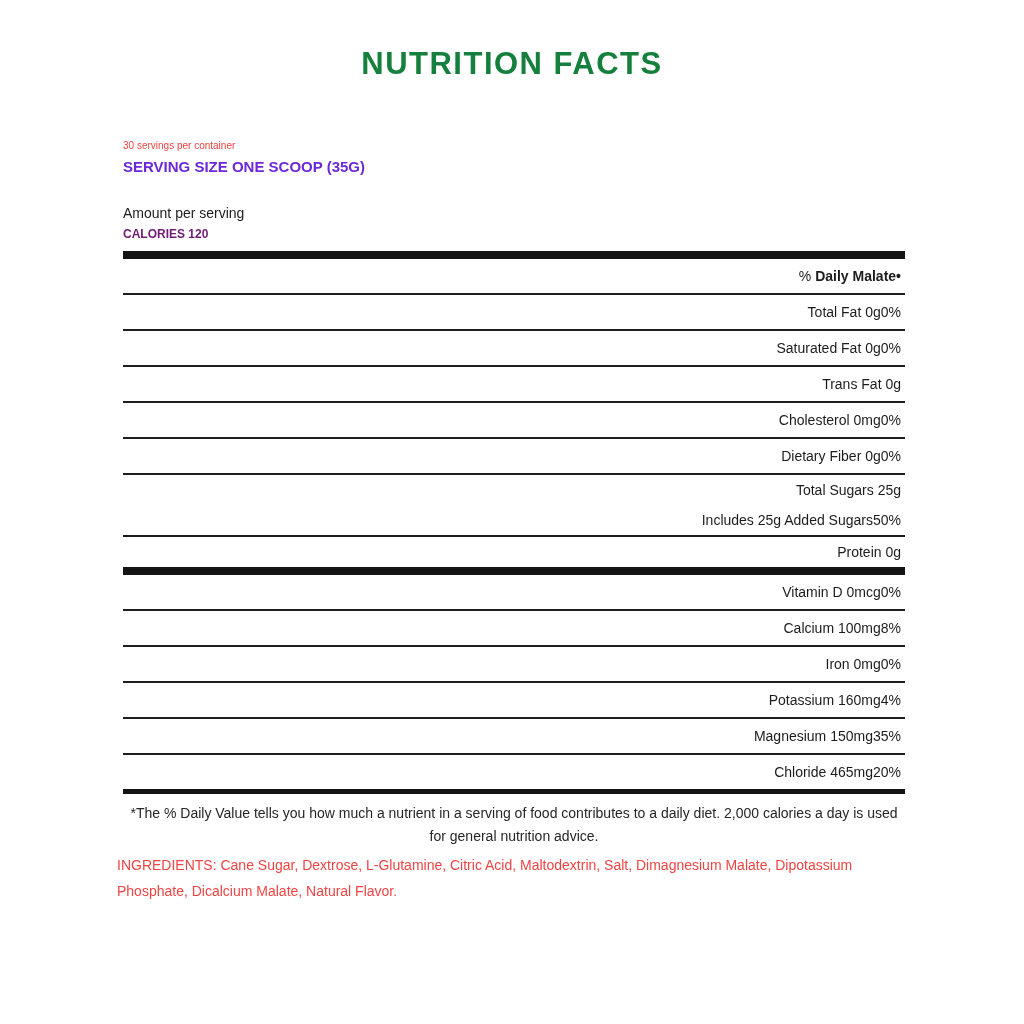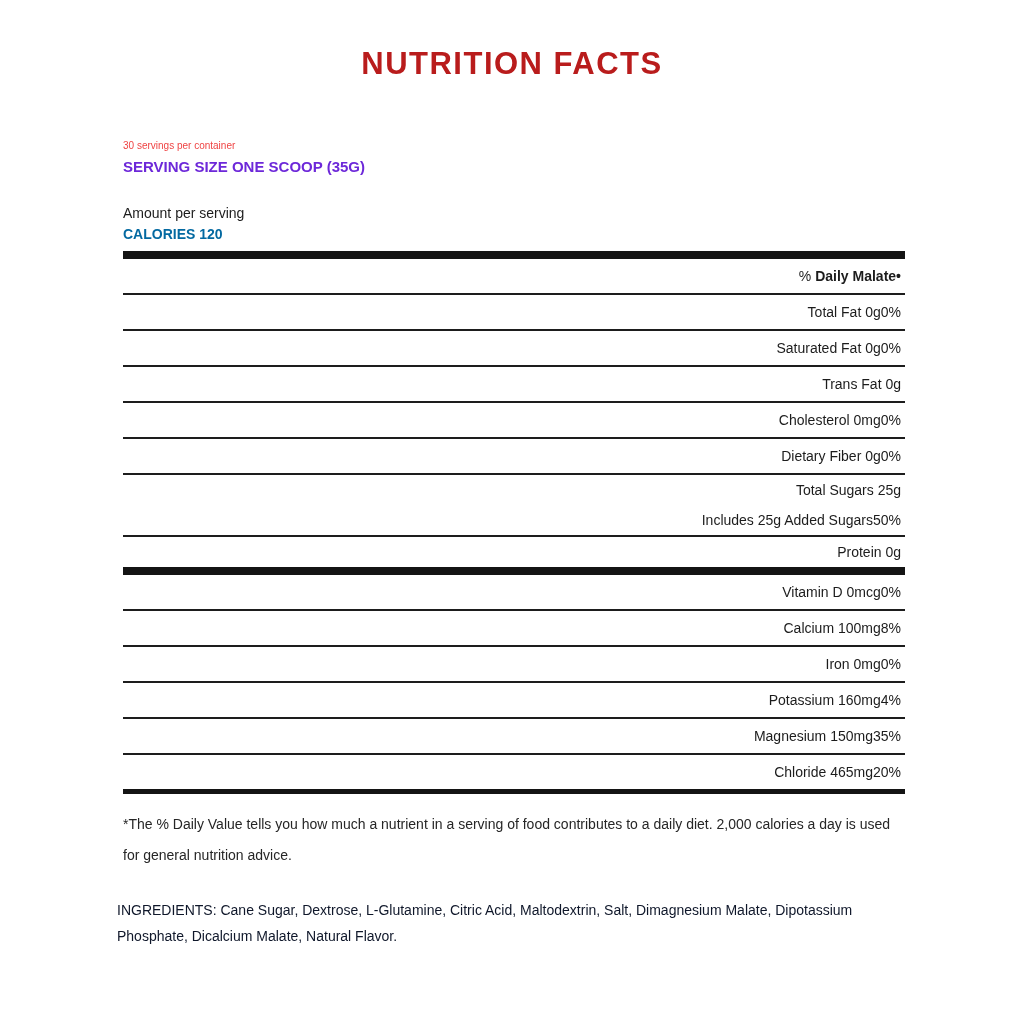--- a/index.html
+++ b/index.html
@@ -18,21 +18,21 @@
   }
   .nf-title {
     position: absolute;
     top: 46px;
     left: 0;
     width: 100%;
     text-align: center;
     font-size: 31px;
     font-weight: 700;
     letter-spacing: 1.5px;
-    color: #b91c1c;
+    color: #15803d;
   }
   .nf-panel {
     position: absolute;
     left: 123px;
     top: 136px;
     width: 782px;
   }
   .servings-line {
     font-size: 10px;
     line-height: 20px;
@@ -44,24 +44,24 @@
     line-height: 22px;
     color: #6d28d9;
   }
   .amount-block { margin-top: 26px; }
   .amount-label {
     font-size: 14px;
     line-height: 19px;
     margin-top: 16px;
   }
   .calories-line {
-    font-size: 14px;
+    font-size: 12px;
     font-weight: 700;
     line-height: 22px;
-    color: #0369a1;
+    color: #701a75;
   }
   .bar-thick {
     margin-top: 6px;
     height: 8px;
     background: #141414;
   }
   .bar-thick-mid {
     height: 8px;
     background: #141414;
   }
@@ -89,32 +89,33 @@
     font-size: 14px;
   }
   .nf-row--nodivider { border-bottom: none; }
   .nf-row--compact { height: 30px; }
   .nf-label { color: #1c1c1c; }
   .indent-0 { padding-left: 12px; }
   .indent-1 { padding-left: 25px; }
   .indent-2 { padding-left: 32px; }
   .nf-pct { padding-right: 4px; color: #1c1c1c; }
   .footnote {
-    margin-top: 15px;
-    font-size: 14px;
-    line-height: 31px;
+    margin-top: 8px;
+    font-size: 14px;
+    line-height: 23px;
     color: #262626;
     width: 782px;
+    text-align: center;
   }
   .ingredients {
-    margin-top: 26px;
+    margin-top: 4px;
     margin-left: -6px;
     font-size: 14px;
     line-height: 26px;
-    color: #0f172a;
+    color: #ef4444;
     width: 790px;
   }
 </style>
 </head>
 <body>
 
 <div class="page">
 
   <div class="nf-title">NUTRITION FACTS</div>
 

